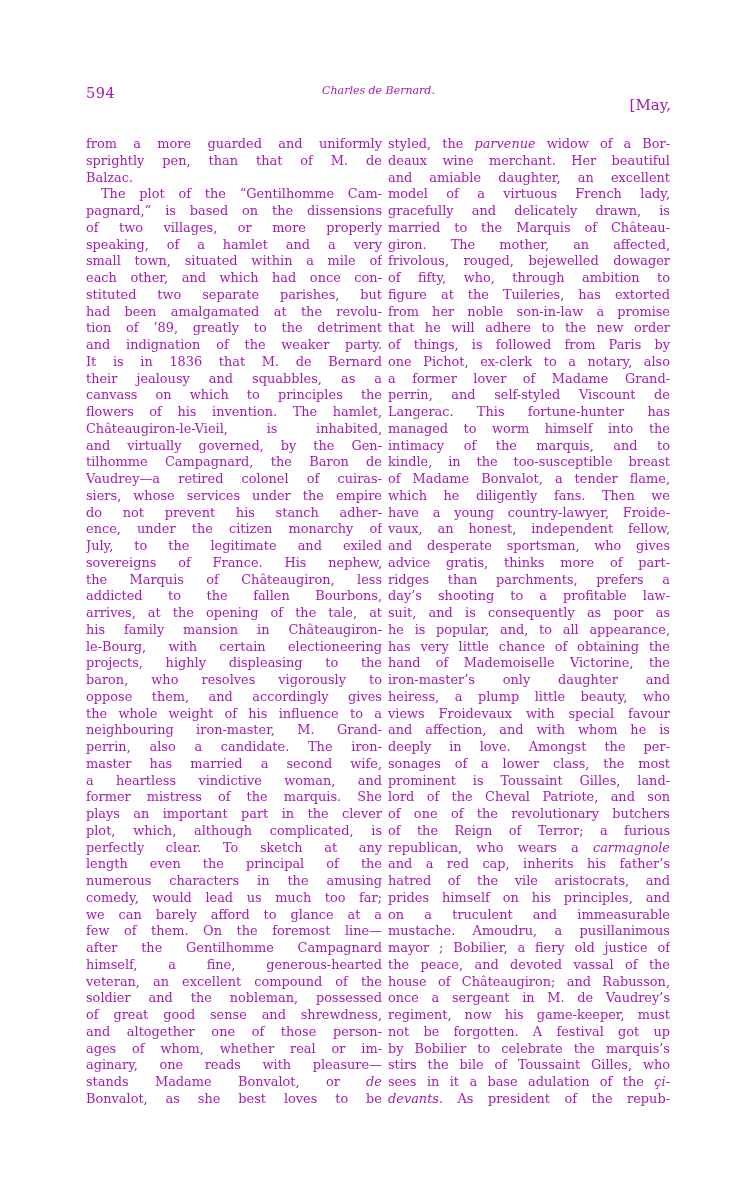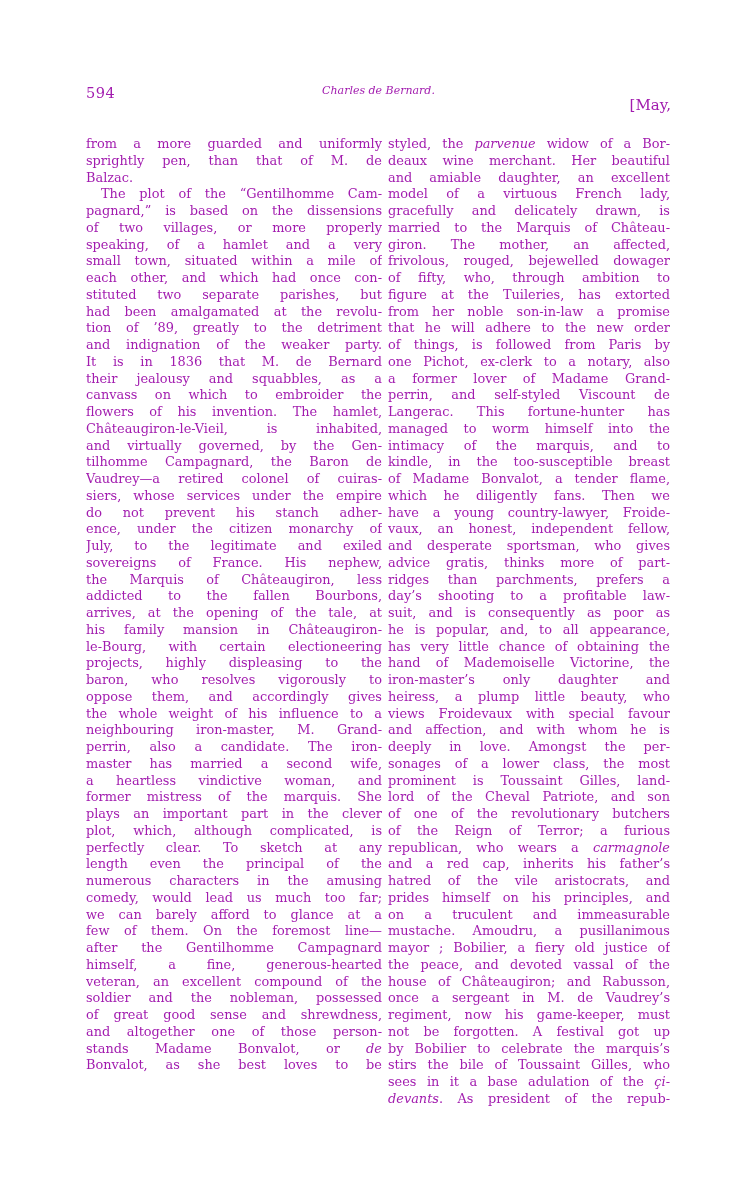--- a/index.html
+++ b/index.html
@@ -85,21 +85,21 @@
       <div class="line"><span>of two villages, or more properly</span></div>
       <div class="line"><span>speaking, of a hamlet and a very</span></div>
       <div class="line"><span>small town, situated within a mile of</span></div>
       <div class="line"><span>each other, and which had once con-</span></div>
       <div class="line"><span>stituted two separate parishes, but</span></div>
       <div class="line"><span>had been amalgamated at the revolu-</span></div>
       <div class="line"><span>tion of ’89, greatly to the detriment</span></div>
       <div class="line"><span>and indignation of the weaker party.</span></div>
       <div class="line"><span>It is in 1836 that M. de Bernard</span></div>
       <div class="line"><span>their jealousy and squabbles, as a</span></div>
-      <div class="line"><span>canvass on which to embroider the</span></div>
+      <div class="line"><span>canvass on which to principles the</span></div>
       <div class="line"><span>flowers of his invention. The hamlet,</span></div>
       <div class="line"><span>Châteaugiron-le-Vieil, is inhabited,</span></div>
       <div class="line"><span>and virtually governed, by the Gen-</span></div>
       <div class="line"><span>tilhomme Campagnard, the Baron de</span></div>
       <div class="line"><span>Vaudrey—a retired colonel of cuiras-</span></div>
       <div class="line"><span>siers, whose services under the empire</span></div>
       <div class="line"><span>do not prevent his stanch adher-</span></div>
       <div class="line"><span>ence, under the citizen monarchy of</span></div>
       <div class="line"><span>July, to the legitimate and exiled</span></div>
       <div class="line"><span>sovereigns of France. His nephew,</span></div>
@@ -124,20 +124,22 @@
       <div class="line"><span>numerous characters in the amusing</span></div>
       <div class="line"><span>comedy, would lead us much too far;</span></div>
       <div class="line"><span>we can barely afford to glance at a</span></div>
       <div class="line"><span>few of them. On the foremost line—</span></div>
       <div class="line"><span>after the Gentilhomme Campagnard</span></div>
       <div class="line"><span>himself, a fine, generous-hearted</span></div>
       <div class="line"><span>veteran, an excellent compound of the</span></div>
       <div class="line"><span>soldier and the nobleman, possessed</span></div>
       <div class="line"><span>of great good sense and shrewdness,</span></div>
       <div class="line"><span>and altogether one of those person-</span></div>
+      <div class="line"><span>ages of whom, whether real or im-</span></div>
+      <div class="line"><span>aginary, one reads with pleasure—</span></div>
       <div class="line"><span>stands Madame Bonvalot, or </span><span class="it">de</span></div>
       <div class="line"><span>Bonvalot, as she best loves to be</span></div>
     </div>
 
   <div class="column right" id="col-right">
       <div class="line"><span>styled, the </span><span class="it">parvenue</span><span> widow of a Bor-</span></div>
       <div class="line"><span>deaux wine merchant. Her beautiful</span></div>
       <div class="line"><span>and amiable daughter, an excellent</span></div>
       <div class="line"><span>model of a virtuous French lady,</span></div>
       <div class="line"><span>gracefully and delicately drawn, is</span></div>

